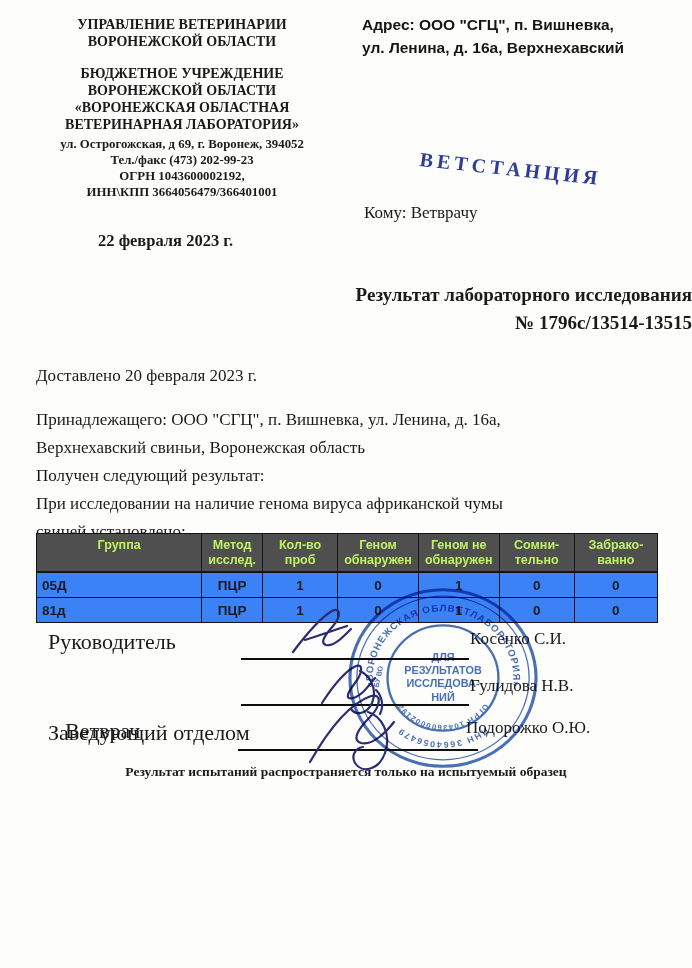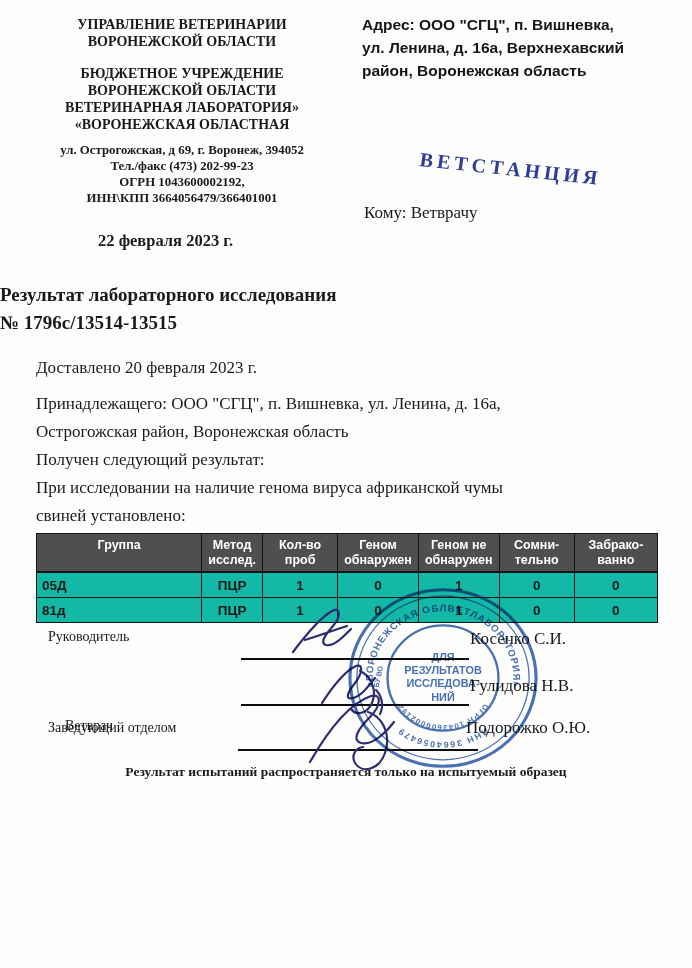--- a/index.html
+++ b/index.html
@@ -6,56 +6,56 @@
   .page{
     position:relative;width:692px;height:968px;margin:0 auto;
     background:#fdfdfc;color:#1a1a1a;overflow:hidden;
     font-family:"Liberation Serif", serif;
     padding-left:8px;
   }
   
   .lh-left{position:absolute;left:58px;top:16px;width:248px;text-align:center;font-weight:bold;}
   .lh-left .authority{font-size:14px;line-height:17px;margin-bottom:15px;}
   .lh-left .institution{font-size:14px;line-height:17px;}
-  .lh-left .contacts{font-size:12.8px;line-height:16px;margin-top:9px;}
+  .lh-left .contacts{font-size:12.8px;line-height:16px;margin-top:3px;}
   .doc-date{position:absolute;left:98px;top:231px;font-size:16.5px;font-weight:bold;}
   
   .addr{position:absolute;left:362px;top:13px;width:300px;
         font-family:"Liberation Sans", sans-serif;font-weight:bold;
         font-size:15.5px;line-height:23px;color:#161616;}
   .vetstation{
     position:absolute;left:420px;top:148px;
     color:#1d2d8e;font-weight:bold;font-size:20px;letter-spacing:4px;
     transform:rotate(6deg) skewX(-2deg);transform-origin:left center;
     font-family:"Liberation Serif", serif;opacity:.92;
   }
   .kome{position:absolute;left:364px;top:203px;font-size:17px;}
   
-  .title{position:absolute;left:0;top:281px;width:692px;text-align:left;
+  .title{position:absolute;left:0;top:281px;width:692px;text-align:right;
          font-weight:bold;font-size:19px;line-height:28px;}
   
   .body-text{position:absolute;left:36px;top:346px;width:628px;font-size:17px;}
   .body-text .bl{line-height:28px;}
-  .body-text .gap{margin-top:8px;}
+  .body-text .gap{margin-top:16px;}
   
   .res-table{position:absolute;left:36px;top:533px;width:622px;border-collapse:collapse;
              font-family:"Liberation Sans", sans-serif;table-layout:fixed;}
   .res-table th{
-    background:#4f4f4f;color:#ffffff;font-size:12.5px;line-height:14.5px;
+    background:#4f4f4f;color:#bef264;font-size:12.5px;line-height:14.5px;
     font-weight:bold;border:1.6px solid #141414;border-bottom:2.4px solid #141414;
     padding:4px 2px;text-align:center;vertical-align:top;
   }
   .res-table td{
     border:1.6px solid #141414;font-size:13.5px;font-weight:bold;
-    height:24px;text-align:center;padding:0 2px;background:#14b8a6;
+    height:24px;text-align:center;padding:0 2px;background:#3b82f6;
   }
   .res-table td.first{text-align:left;padding-left:5px;}
   .res-table th .l{display:block;}
   
-  .sig-label{position:absolute;font-size:14px;}
+  .sig-label{position:absolute;font-size:22px;}
   .sig-name{position:absolute;font-size:17px;}
   .sig-line{position:absolute;height:2px;background:#0d0d0d;}
   
   .footer{position:absolute;left:0;top:764px;width:692px;text-align:center;
           font-size:13.5px;font-weight:bold;}
   
   .sig-svg{position:absolute;left:0;top:0;width:692px;height:968px;pointer-events:none;}
   .round-stamp{position:absolute;left:344px;top:584px;width:198px;height:188px;
                mix-blend-mode:multiply;opacity:.93;}
 </style>
@@ -65,52 +65,51 @@
 <div class="page">
 
   <div class="lh-left">
     <div class="authority">
       <div>УПРАВЛЕНИЕ ВЕТЕРИНАРИИ</div>
       <div>ВОРОНЕЖСКОЙ ОБЛАСТИ</div>
     </div>
     <div class="institution">
       <div>БЮДЖЕТНОЕ УЧРЕЖДЕНИЕ</div>
       <div>ВОРОНЕЖСКОЙ ОБЛАСТИ</div>
+      <div>«ВОРОНЕЖСКАЯ ОБЛАСТНАЯ</div>
       <div>ВЕТЕРИНАРНАЯ ЛАБОРАТОРИЯ»</div>
-      <div>«ВОРОНЕЖСКАЯ ОБЛАСТНАЯ</div>
     </div>
     <div class="contacts">
       <div>ул. Острогожская, д 69, г. Воронеж, 394052</div>
       <div>Тел./факс  (473) 202-99-23</div>
       <div>ОГРН 1043600002192,</div>
       <div>ИНН\КПП 3664056479/366401001</div>
     </div>
   </div>
 
   <div class="doc-date">22 февраля 2023 г.</div>
 
   <div class="addr">
     <div>Адрес: ООО "СГЦ", п. Вишневка,</div>
     <div>ул. Ленина, д. 16а, Верхнехавский</div>
-    <div>район, Воронежская область</div>
   </div>
 
   <div class="vetstation">ВЕТСТАНЦИЯ</div>
 
   <div class="kome">Кому: Ветврачу</div>
 
   <div class="title">
     <div>Результат лабораторного исследования</div>
     <div>№ 1796с/13514-13515</div>
   </div>
 
   <div class="body-text">
     <div class="bl gap">Доставлено 20 февраля 2023 г.</div>
     <div class="bl gap">Принадлежащего: ООО "СГЦ", п. Вишневка, ул. Ленина, д. 16а,</div>
-    <div class="bl">Острогожская район, Воронежская область</div>
+    <div class="bl">Верхнехавский свиньи, Воронежская область</div>
     <div class="bl">Получен следующий результат:</div>
     <div class="bl">При исследовании на наличие генома вируса африканской чумы</div>
     <div class="bl">свиней установлено:</div>
   </div>
 
   <table class="res-table">
     <colgroup>
       <col style="width:26.6%">
         <col style="width:9.8%">
         <col style="width:12.1%">

